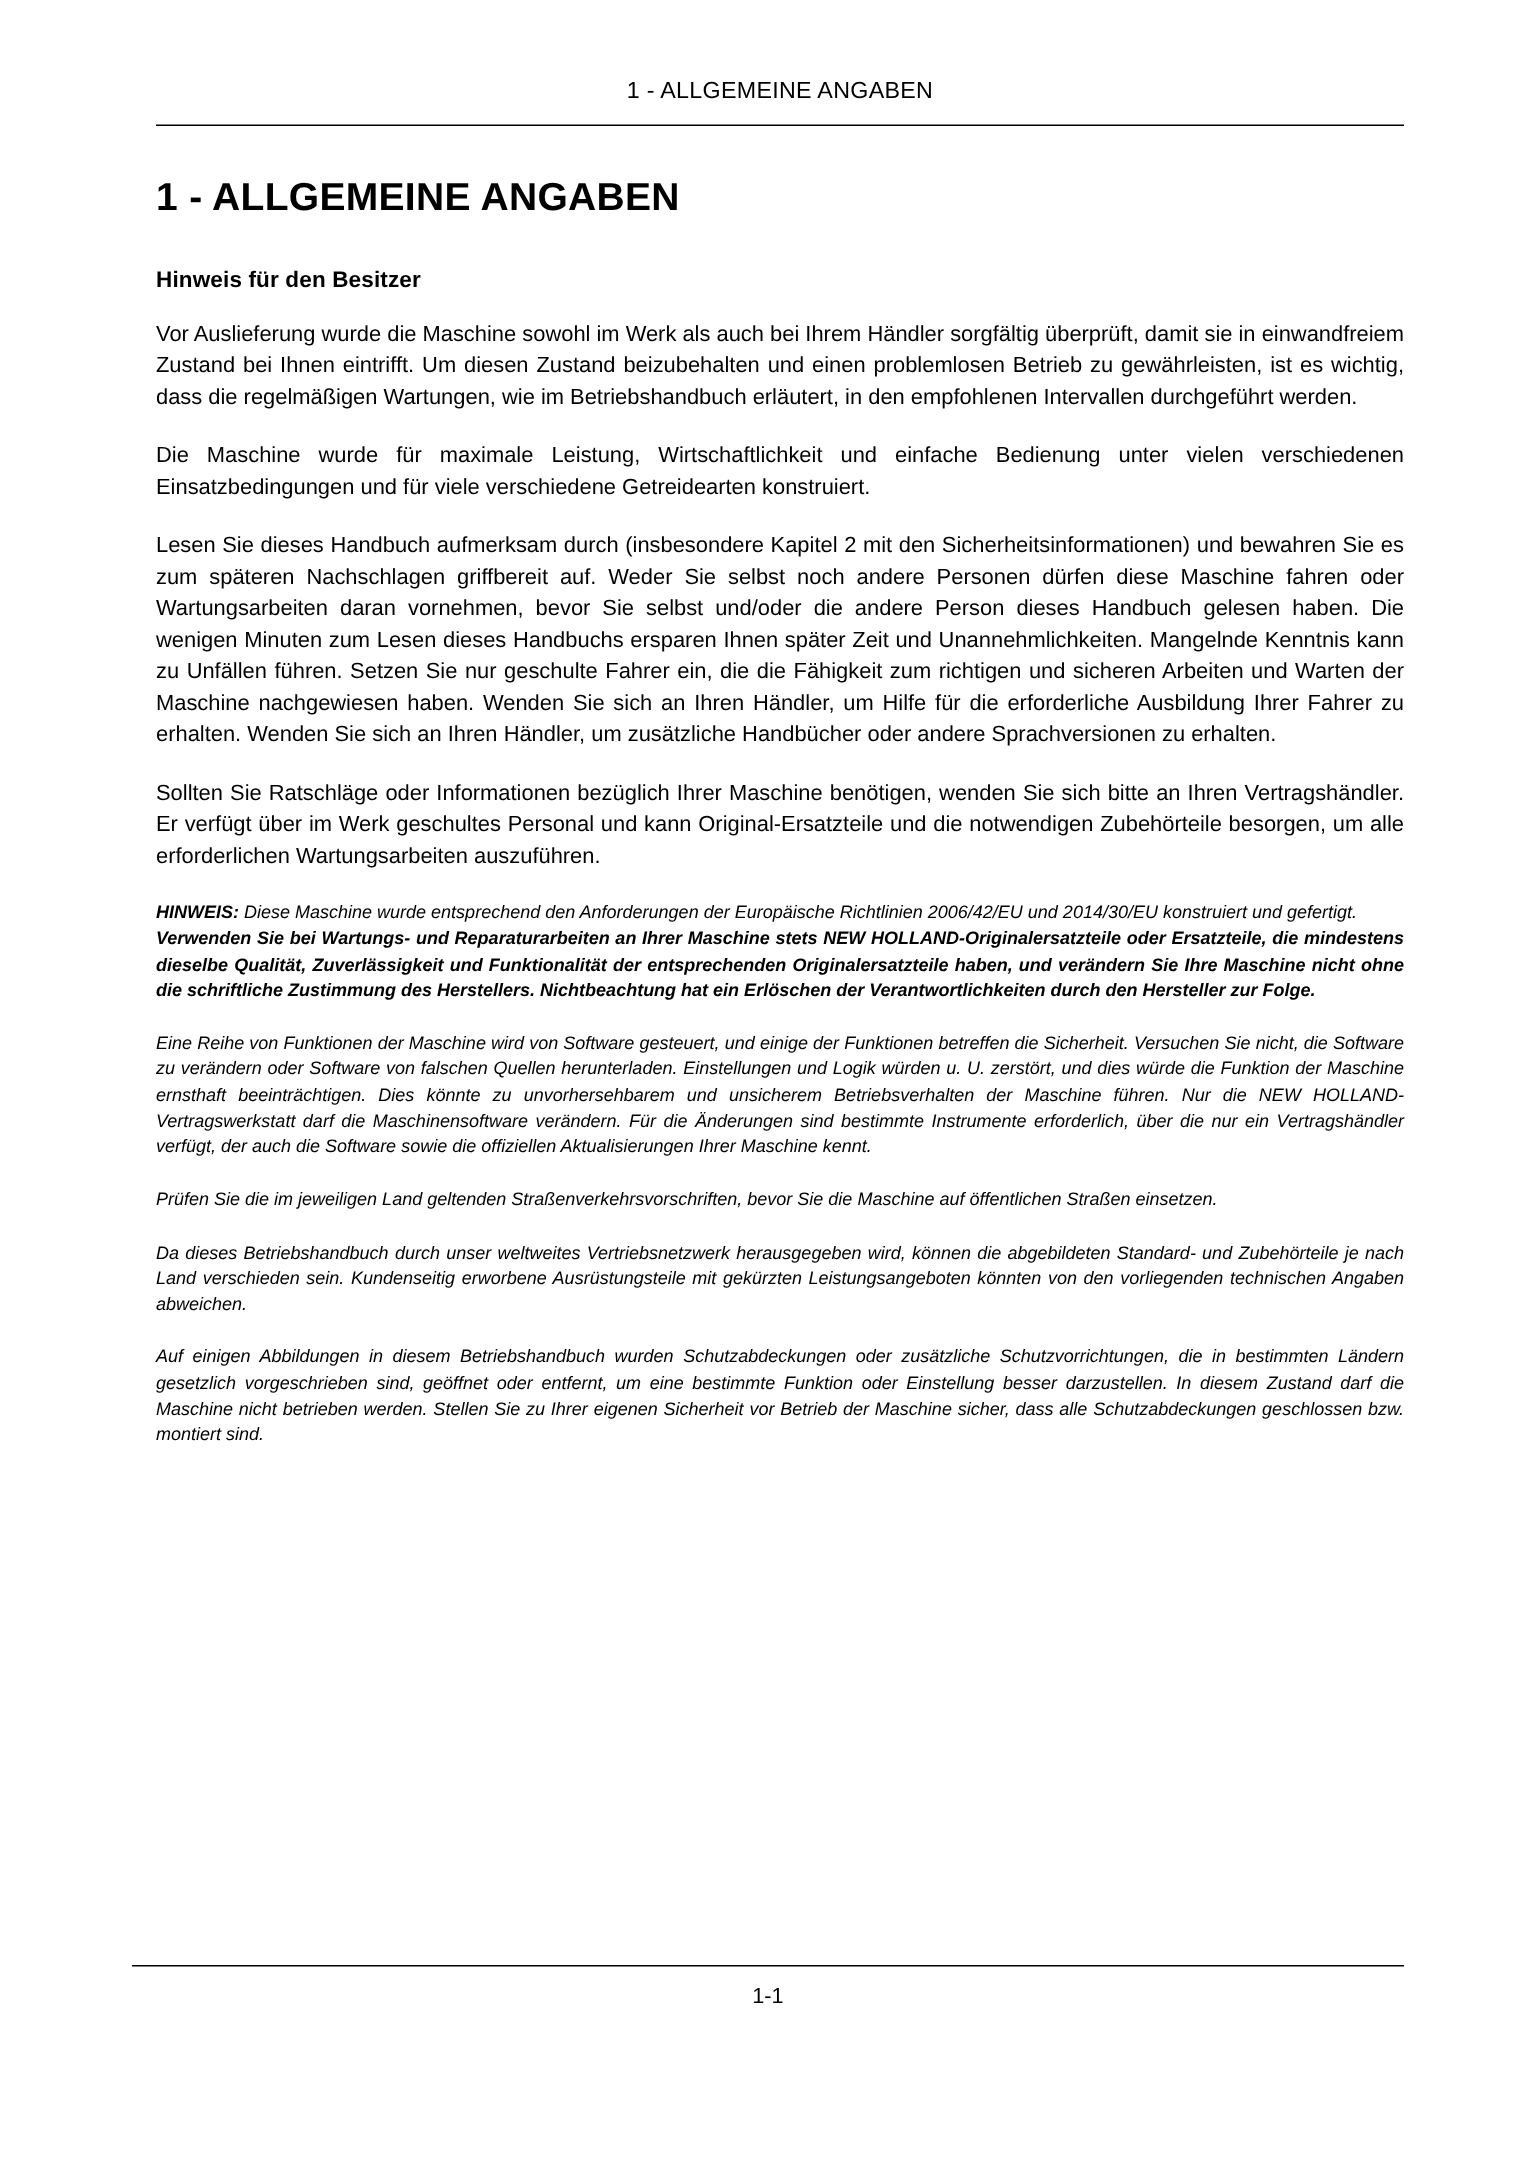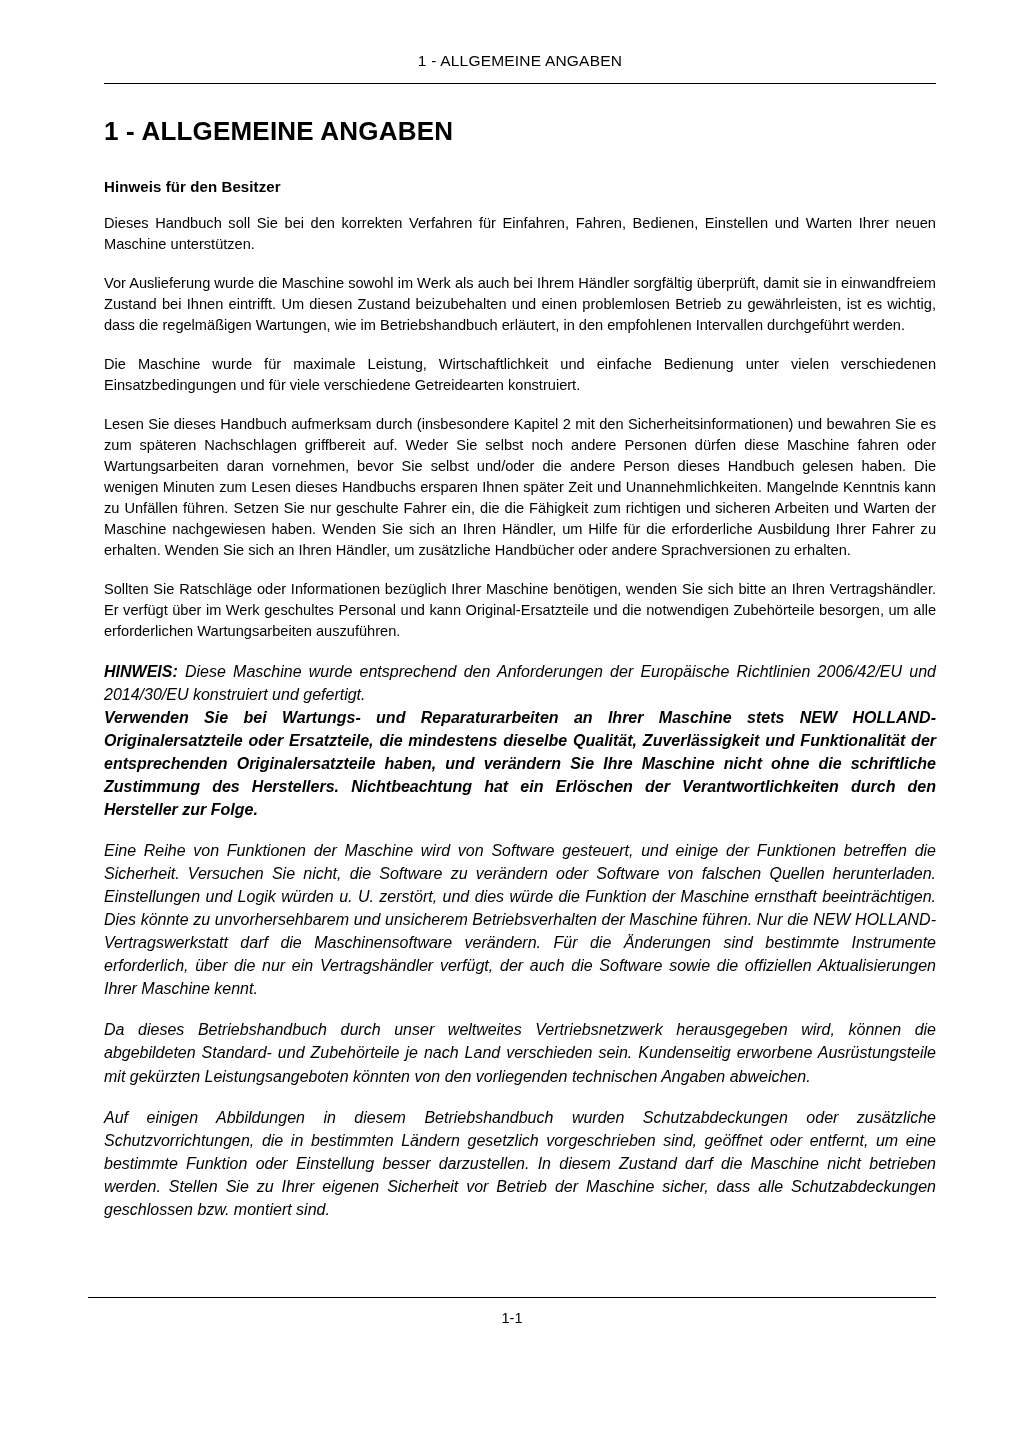--- a/index.html
+++ b/index.html
@@ -45,39 +45,39 @@
     letter-spacing: 0.1px;
   }
   p.body-text {
     font-size: 14.6px;
     line-height: 1.44;
     margin: 18px 0 0 0;
     text-align: justify;
     text-justify: inter-word;
   }
   p.note-text {
-    font-size: 16px;
+    font-size: 12px;
     line-height: 1.44;
     margin: 18px 0 0 0;
     text-align: justify;
     font-style: italic;
   }
   p.note-text.continued {
     margin-top: 0;
     font-weight: bold;
   }
   .note-label {
     font-weight: bold;
     font-style: italic;
   }
   .footer {
     position: absolute;
     left: 88px;
     right: 88px;
-    bottom: 53px;
+    bottom: 40px;
   }
   .rule-bottom {
     border-top: 1.5px solid #000;
   }
   .page-number {
     text-align: center;
     font-size: 14.5px;
     margin-top: 12px;
   }
 </style>
@@ -86,29 +86,29 @@
 
 <div class="page">
 
   <div class="running-head">1 - ALLGEMEINE ANGABEN</div>
   <div class="rule-top"></div>
 
   <h1 class="chapter-title">1 - ALLGEMEINE ANGABEN</h1>
 
   <h2 class="section-title">Hinweis für den Besitzer</h2>
 
-  <p class="body-text">Dieses Handbuch soll Sie bei den korrekten Verfahren für Einfahren, Fahren, Bedienen, Einstellen und Warten Ihrer neuen Maschine unterstützen.</p>
   <p class="body-text">Vor Auslieferung wurde die Maschine sowohl im Werk als auch bei Ihrem Händler sorgfältig überprüft, damit sie in einwandfreiem Zustand bei Ihnen eintrifft. Um diesen Zustand beizubehalten und einen problemlosen Betrieb zu gewährleisten, ist es wichtig, dass die regelmäßigen Wartungen, wie im Betriebshandbuch erläutert, in den empfohlenen Intervallen durchgeführt werden.</p>
   <p class="body-text">Die Maschine wurde für maximale Leistung, Wirtschaftlichkeit und einfache Bedienung unter vielen verschiedenen Einsatzbedingungen und für viele verschiedene Getreidearten konstruiert.</p>
   <p class="body-text">Lesen Sie dieses Handbuch aufmerksam durch (insbesondere Kapitel 2 mit den Sicherheitsinformationen) und bewahren Sie es zum späteren Nachschlagen griffbereit auf. Weder Sie selbst noch andere Personen dürfen diese Maschine fahren oder Wartungsarbeiten daran vornehmen, bevor Sie selbst und/oder die andere Person dieses Handbuch gelesen haben. Die wenigen Minuten zum Lesen dieses Handbuchs ersparen Ihnen später Zeit und Unannehmlichkeiten. Mangelnde Kenntnis kann zu Unfällen führen. Setzen Sie nur geschulte Fahrer ein, die die Fähigkeit zum richtigen und sicheren Arbeiten und Warten der Maschine nachgewiesen haben. Wenden Sie sich an Ihren Händler, um Hilfe für die erforderliche Ausbildung Ihrer Fahrer zu erhalten. Wenden Sie sich an Ihren Händler, um zusätzliche Handbücher oder andere Sprachversionen zu erhalten.</p>
   <p class="body-text">Sollten Sie Ratschläge oder Informationen bezüglich Ihrer Maschine benötigen, wenden Sie sich bitte an Ihren Vertragshändler. Er verfügt über im Werk geschultes Personal und kann Original-Ersatzteile und die notwendigen Zubehörteile besorgen, um alle erforderlichen Wartungsarbeiten auszuführen.</p>
 
   <p class="note-text"><span class="note-label">HINWEIS:</span><span> Diese Maschine wurde entsprechend den Anforderungen der Europäische Richtlinien 2006/42/EU und 2014/30/EU konstruiert und gefertigt.</span></p>
   <p class="note-text continued">Verwenden Sie bei Wartungs- und Reparaturarbeiten an Ihrer Maschine stets NEW HOLLAND-Originalersatzteile oder Ersatzteile, die mindestens dieselbe Qualität, Zuverlässigkeit und Funktionalität der entsprechenden Originalersatzteile haben, und verändern Sie Ihre Maschine nicht ohne die schriftliche Zustimmung des Herstellers. Nichtbeachtung hat ein Erlöschen der Verantwortlichkeiten durch den Hersteller zur Folge.</p>
   <p class="note-text">Eine Reihe von Funktionen der Maschine wird von Software gesteuert, und einige der Funktionen betreffen die Sicherheit. Versuchen Sie nicht, die Software zu verändern oder Software von falschen Quellen herunterladen. Einstellungen und Logik würden u. U. zerstört, und dies würde die Funktion der Maschine ernsthaft beeinträchtigen. Dies könnte zu unvorhersehbarem und unsicherem Betriebsverhalten der Maschine führen. Nur die NEW HOLLAND-Vertragswerkstatt darf die Maschinensoftware verändern. Für die Änderungen sind bestimmte Instrumente erforderlich, über die nur ein Vertragshändler verfügt, der auch die Software sowie die offiziellen Aktualisierungen Ihrer Maschine kennt.</p>
+  <p class="note-text">Prüfen Sie die im jeweiligen Land geltenden Straßenverkehrsvorschriften, bevor Sie die Maschine auf öffentlichen Straßen einsetzen.</p>
   <p class="note-text">Da dieses Betriebshandbuch durch unser weltweites Vertriebsnetzwerk herausgegeben wird, können die abgebildeten Standard- und Zubehörteile je nach Land verschieden sein. Kundenseitig erworbene Ausrüstungsteile mit gekürzten Leistungsangeboten könnten von den vorliegenden technischen Angaben abweichen.</p>
   <p class="note-text">Auf einigen Abbildungen in diesem Betriebshandbuch wurden Schutzabdeckungen oder zusätzliche Schutzvorrichtungen, die in bestimmten Ländern gesetzlich vorgeschrieben sind, geöffnet oder entfernt, um eine bestimmte Funktion oder Einstellung besser darzustellen. In diesem Zustand darf die Maschine nicht betrieben werden. Stellen Sie zu Ihrer eigenen Sicherheit vor Betrieb der Maschine sicher, dass alle Schutzabdeckungen geschlossen bzw. montiert sind.</p>
 
   <div class="footer">
     <div class="rule-bottom"></div>
     <div class="page-number">1-1</div>
   </div>
 
 </div>
 

